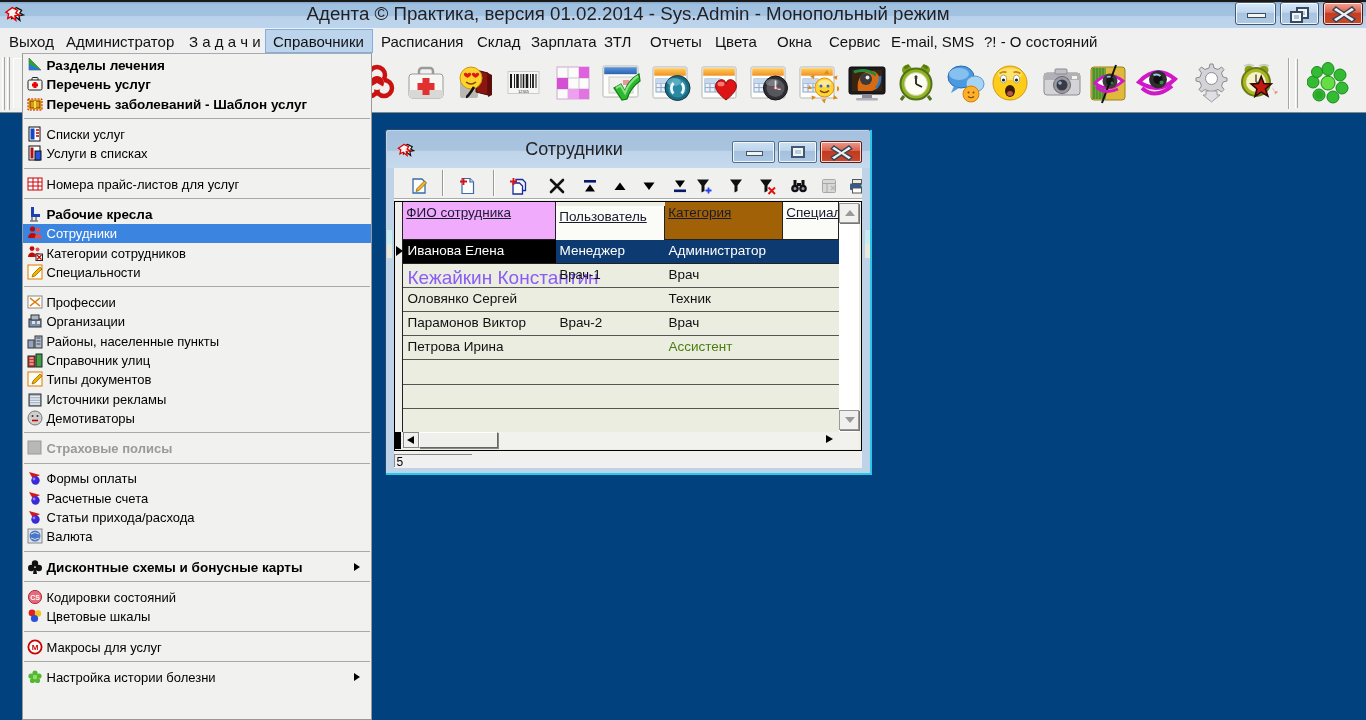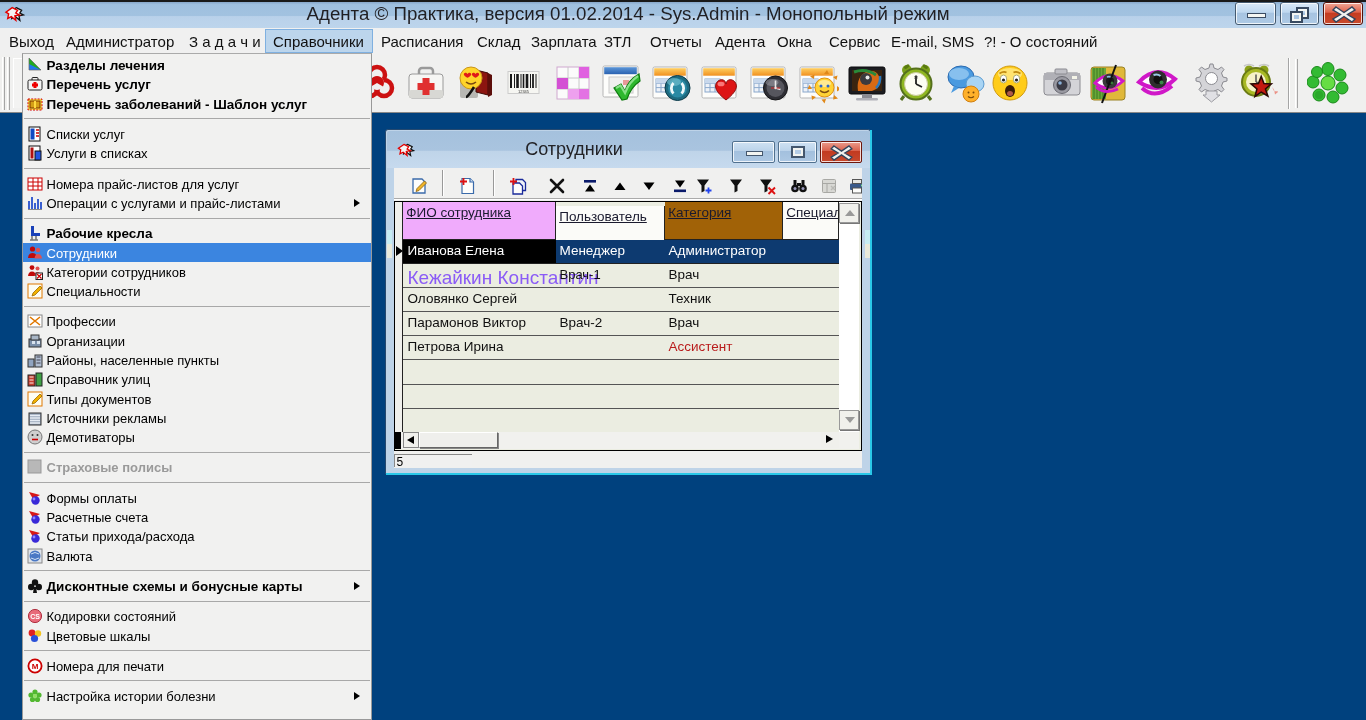--- a/index.html
+++ b/index.html
@@ -52,21 +52,21 @@
 <div style="position:absolute;left:265px;top:29px;width:108px;height:24px;background:#bcd5ec;border:1px solid #7fb0e0"></div>
 <div class="mitem" style="left:9px">Выход</div>
 <div class="mitem" style="left:66px">Администратор</div>
 <div class="mitem" style="left:189px">З а д а ч и</div>
 <div class="mitem" style="left:273px">Справочники</div>
 <div class="mitem" style="left:381px">Расписания</div>
 <div class="mitem" style="left:477px">Склад</div>
 <div class="mitem" style="left:531px">Зарплата</div>
 <div class="mitem" style="left:604px">ЗТЛ</div>
 <div class="mitem" style="left:650px">Отчеты</div>
-<div class="mitem" style="left:715px">Адента</div>
+<div class="mitem" style="left:715px">Цвета</div>
 <div class="mitem" style="left:777px">Окна</div>
 <div class="mitem" style="left:829px">Сервис</div>
 <div class="mitem" style="left:891px">E-mail, SMS</div>
 <div class="mitem" style="left:984px">?! - О состояний</div>
 
 <div id="toolbar">
   <div class="abs" style="left:2px;top:2px;width:3px;height:53px;border-left:1px solid #fff;border-right:1px solid #a5a5a5"></div>
   <div class="abs" style="left:7px;top:2px;width:3px;height:53px;border-left:1px solid #fff;border-right:1px solid #a5a5a5"></div>
   <div class="abs" style="left:13px;top:3px;width:9px;height:50px;background:#f3f3f2;border-left:1px solid #fff;border-top:1px solid #fff"></div>
   <div class="abs" style="left:1288px;top:3px;width:2px;height:51px;border-left:1px solid #a5a5a5;border-right:1px solid #fff"></div>
@@ -429,21 +429,21 @@
       <div class="abs" style="left:274px;top:65.2px;font-size:13.5px;color:#101010;white-space:nowrap">Врач</div>
       <div class="abs" style="left:8.2px;top:86.2px;width:436.5px;height:24px;border-bottom:1.2px solid #555"></div>
       <div class="abs" style="left:13px;top:89.2px;font-size:13.5px;color:#101010;white-space:nowrap">Оловянко Сергей</div>
       <div class="abs" style="left:274px;top:89.2px;font-size:13.5px;color:#101010;white-space:nowrap">Техник</div>
       <div class="abs" style="left:8.2px;top:110.2px;width:436.5px;height:24px;border-bottom:1.2px solid #555"></div>
       <div class="abs" style="left:13px;top:113.2px;font-size:13.5px;color:#101010;white-space:nowrap">Парамонов Виктор</div>
       <div class="abs" style="left:165px;top:113.2px;font-size:13.5px;color:#101010;white-space:nowrap">Врач-2</div>
       <div class="abs" style="left:274px;top:113.2px;font-size:13.5px;color:#101010;white-space:nowrap">Врач</div>
       <div class="abs" style="left:8.2px;top:134.2px;width:436.5px;height:24px;border-bottom:1.2px solid #555"></div>
       <div class="abs" style="left:13px;top:137.2px;font-size:13.5px;color:#101010;white-space:nowrap">Петрова Ирина</div>
-      <div class="abs" style="left:274px;top:137.2px;font-size:13.5px;color:#b91c1c;white-space:nowrap">Ассистент</div>
+      <div class="abs" style="left:274px;top:137.2px;font-size:13.5px;color:#4d7c0f;white-space:nowrap">Ассистент</div>
       <div class="abs" style="left:1px;top:44px;width:0;height:0;border-left:7px solid #000;border-top:5.5px solid transparent;border-bottom:5.5px solid transparent"></div>
       <div class="abs" style="left:8.2px;top:182.2px;width:436.5px;border-bottom:1.2px solid #555"></div>
       <div class="abs" style="left:8.2px;top:206.2px;width:436.5px;border-bottom:1.2px solid #555"></div>
       <div class="abs" style="left:444.8px;top:0;width:19.8px;height:246.5px;background:#fff"></div>
       <div class="abs" style="left:444.8px;top:0.5px;width:19.5px;height:20px;background:#f0f0ec;border:1px solid #999;box-shadow:1px 1px 0 #777">
         <div style="position:absolute;left:4.5px;top:6.5px;width:0;height:0;border-bottom:6px solid #999;border-left:5px solid transparent;border-right:5px solid transparent"></div>
       </div>
       <div class="abs" style="left:444.8px;top:207.5px;width:19.5px;height:20px;background:#f0f0ec;border:1px solid #999;box-shadow:1px 1px 0 #777">
         <div style="position:absolute;left:4.5px;top:6.5px;width:0;height:0;border-top:6px solid #999;border-left:5px solid transparent;border-right:5px solid transparent"></div>
       </div>
@@ -507,28 +507,20 @@
       <span class="txt">Услуги в списках</span>
     </div>
     <div class="msep" style="height:11.0px"></div>
     <div class="mn" style="height:19.3px">
       <span class="ic"><svg width="16" height="16" viewBox="0 0 16 16">
           <rect x="1" y="2" width="14" height="12" fill="#fff" stroke="#c00"></rect>
           <path d="M1 6 h14 M1 10 h14 M6 2 v12 M11 2 v12" stroke="#c00"></path>
         </svg></span>
       <span class="txt">Номера прайс-листов для услуг</span>
     </div>
-    <div class="mn" style="height:19.3px">
-      <span class="ic"><svg width="16" height="16" viewBox="0 0 16 16">
-          <path d="M2 14 V6 M5 14 V2 M8 14 V8 M11 14 V4 M14 14 V7" stroke="#3a5fd0" stroke-width="2"></path>
-          <path d="M1 14.5 h14" stroke="#888"></path>
-        </svg></span>
-      <span class="txt">Операции с услугами и прайс-листами</span>
-      <span class="arr"></span>
-    </div>
     <div class="msep" style="height:11.0px"></div>
     <div class="mn b" style="height:19.3px">
       <span class="ic"><svg width="16" height="16" viewBox="0 0 16 16">
           <rect x="4" y="1" width="3" height="9" fill="#1a41b8"></rect>
           <rect x="4" y="8" width="9" height="3" fill="#1a41b8"></rect>
           <path d="M9 11 v4 M5 11 v4 M3 15 h8" stroke="#777" stroke-width="1.6"></path>
         </svg></span>
       <span class="txt">Рабочие кресла</span>
     </div>
     <div class="mn hi" style="height:19.3px">
@@ -680,21 +672,21 @@
           <circle cx="7.5" cy="10.5" r="3.6" fill="#2a50d8"></circle>
         </svg></span>
       <span class="txt">Цветовые шкалы</span>
     </div>
     <div class="msep" style="height:11.0px"></div>
     <div class="mn" style="height:19.3px">
       <span class="ic"><svg width="16" height="16" viewBox="0 0 16 16">
           <circle cx="8" cy="8" r="6.6" fill="#fff" stroke="#c00" stroke-width="1.8"></circle>
           <text x="8" y="11" font-size="8" font-weight="bold" fill="#c00" text-anchor="middle">M</text>
         </svg></span>
-      <span class="txt">Номера для печати</span>
+      <span class="txt">Макросы для услуг</span>
     </div>
     <div class="msep" style="height:11.0px"></div>
     <div class="mn" style="height:19.3px">
       <span class="ic"><svg width="16" height="16" viewBox="0 0 16 16">
           <circle cx="8" cy="4" r="2.6" fill="#52b830"></circle>
           <circle cx="4" cy="7" r="2.6" fill="#52b830"></circle>
           <circle cx="12" cy="7" r="2.6" fill="#52b830"></circle>
           <circle cx="5.5" cy="11.5" r="2.6" fill="#52b830"></circle>
           <circle cx="10.5" cy="11.5" r="2.6" fill="#52b830"></circle>
           <circle cx="8" cy="8" r="2" fill="#8fe060"></circle>

